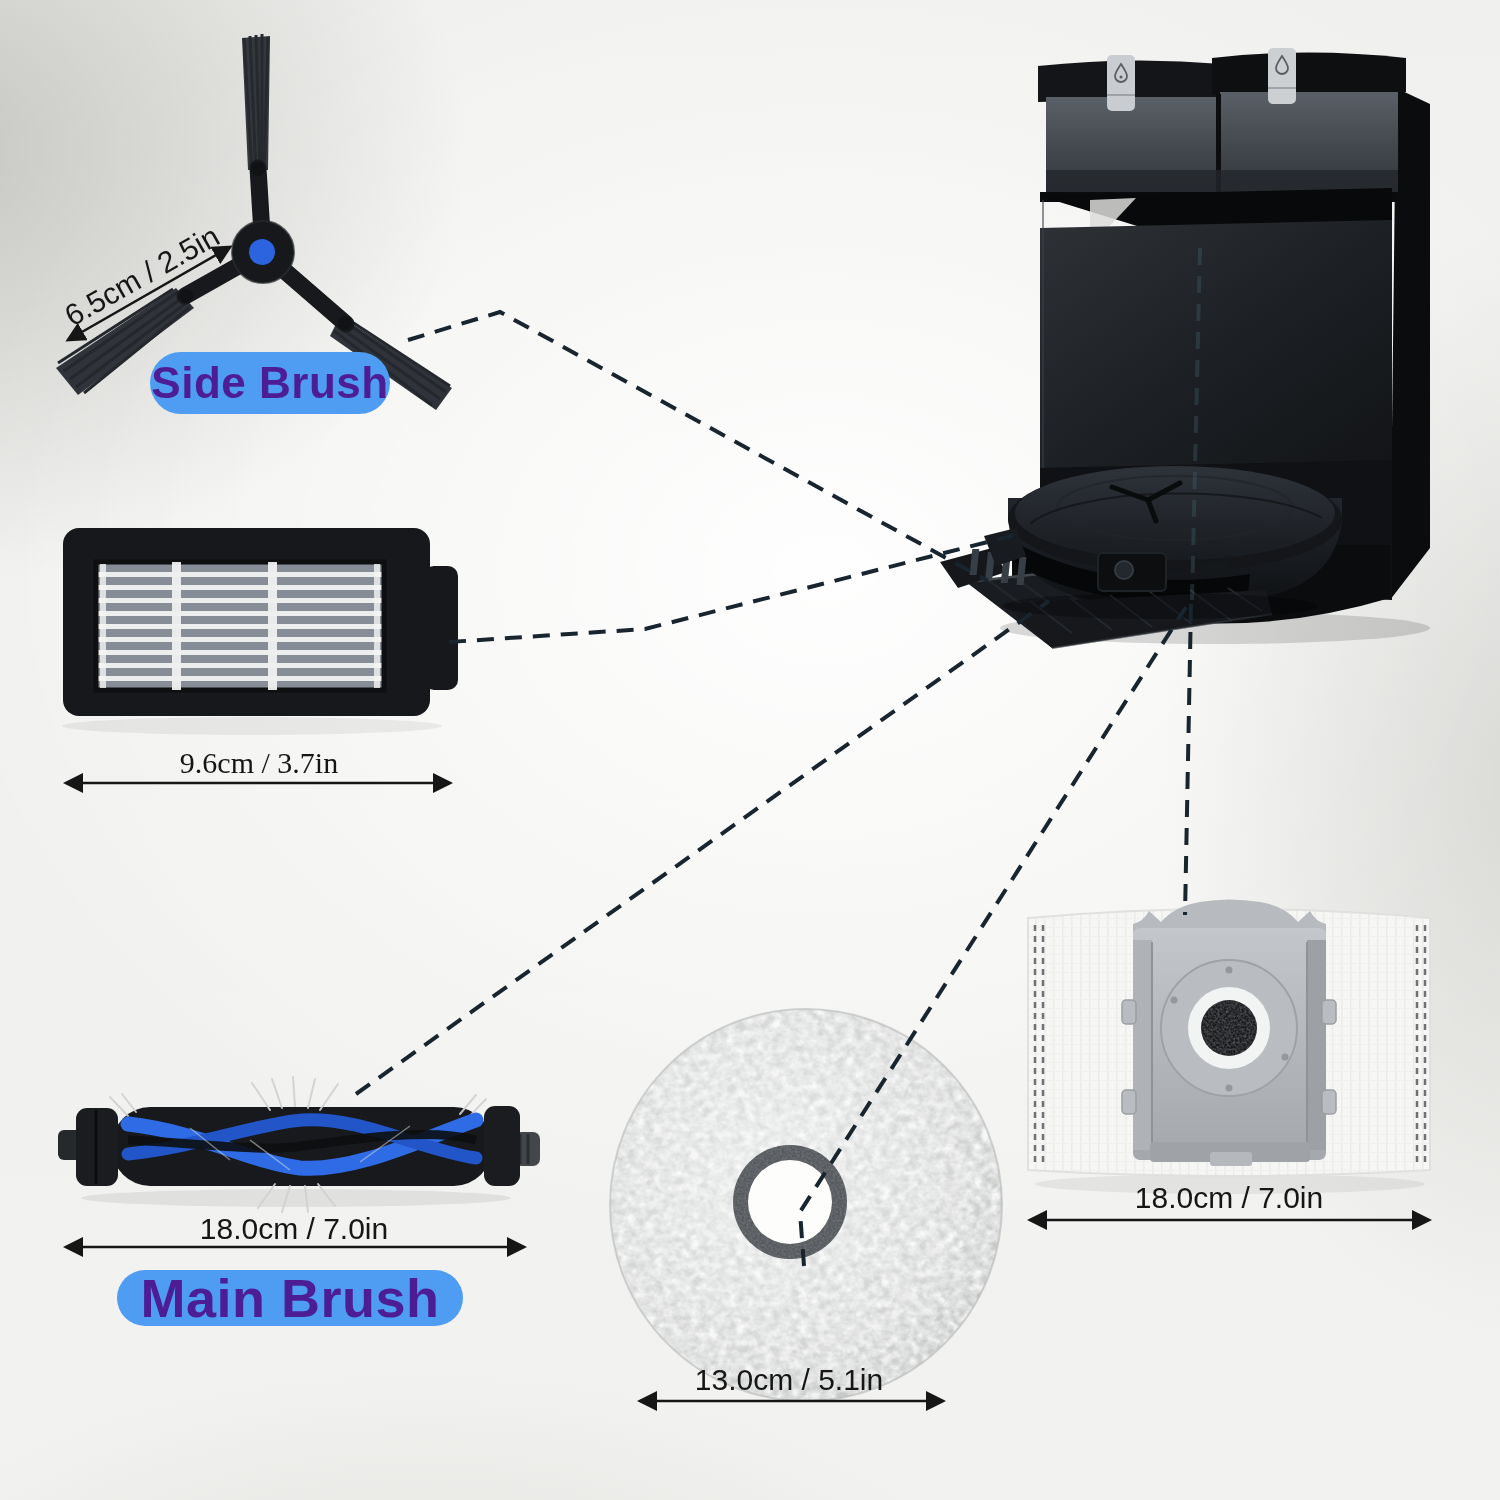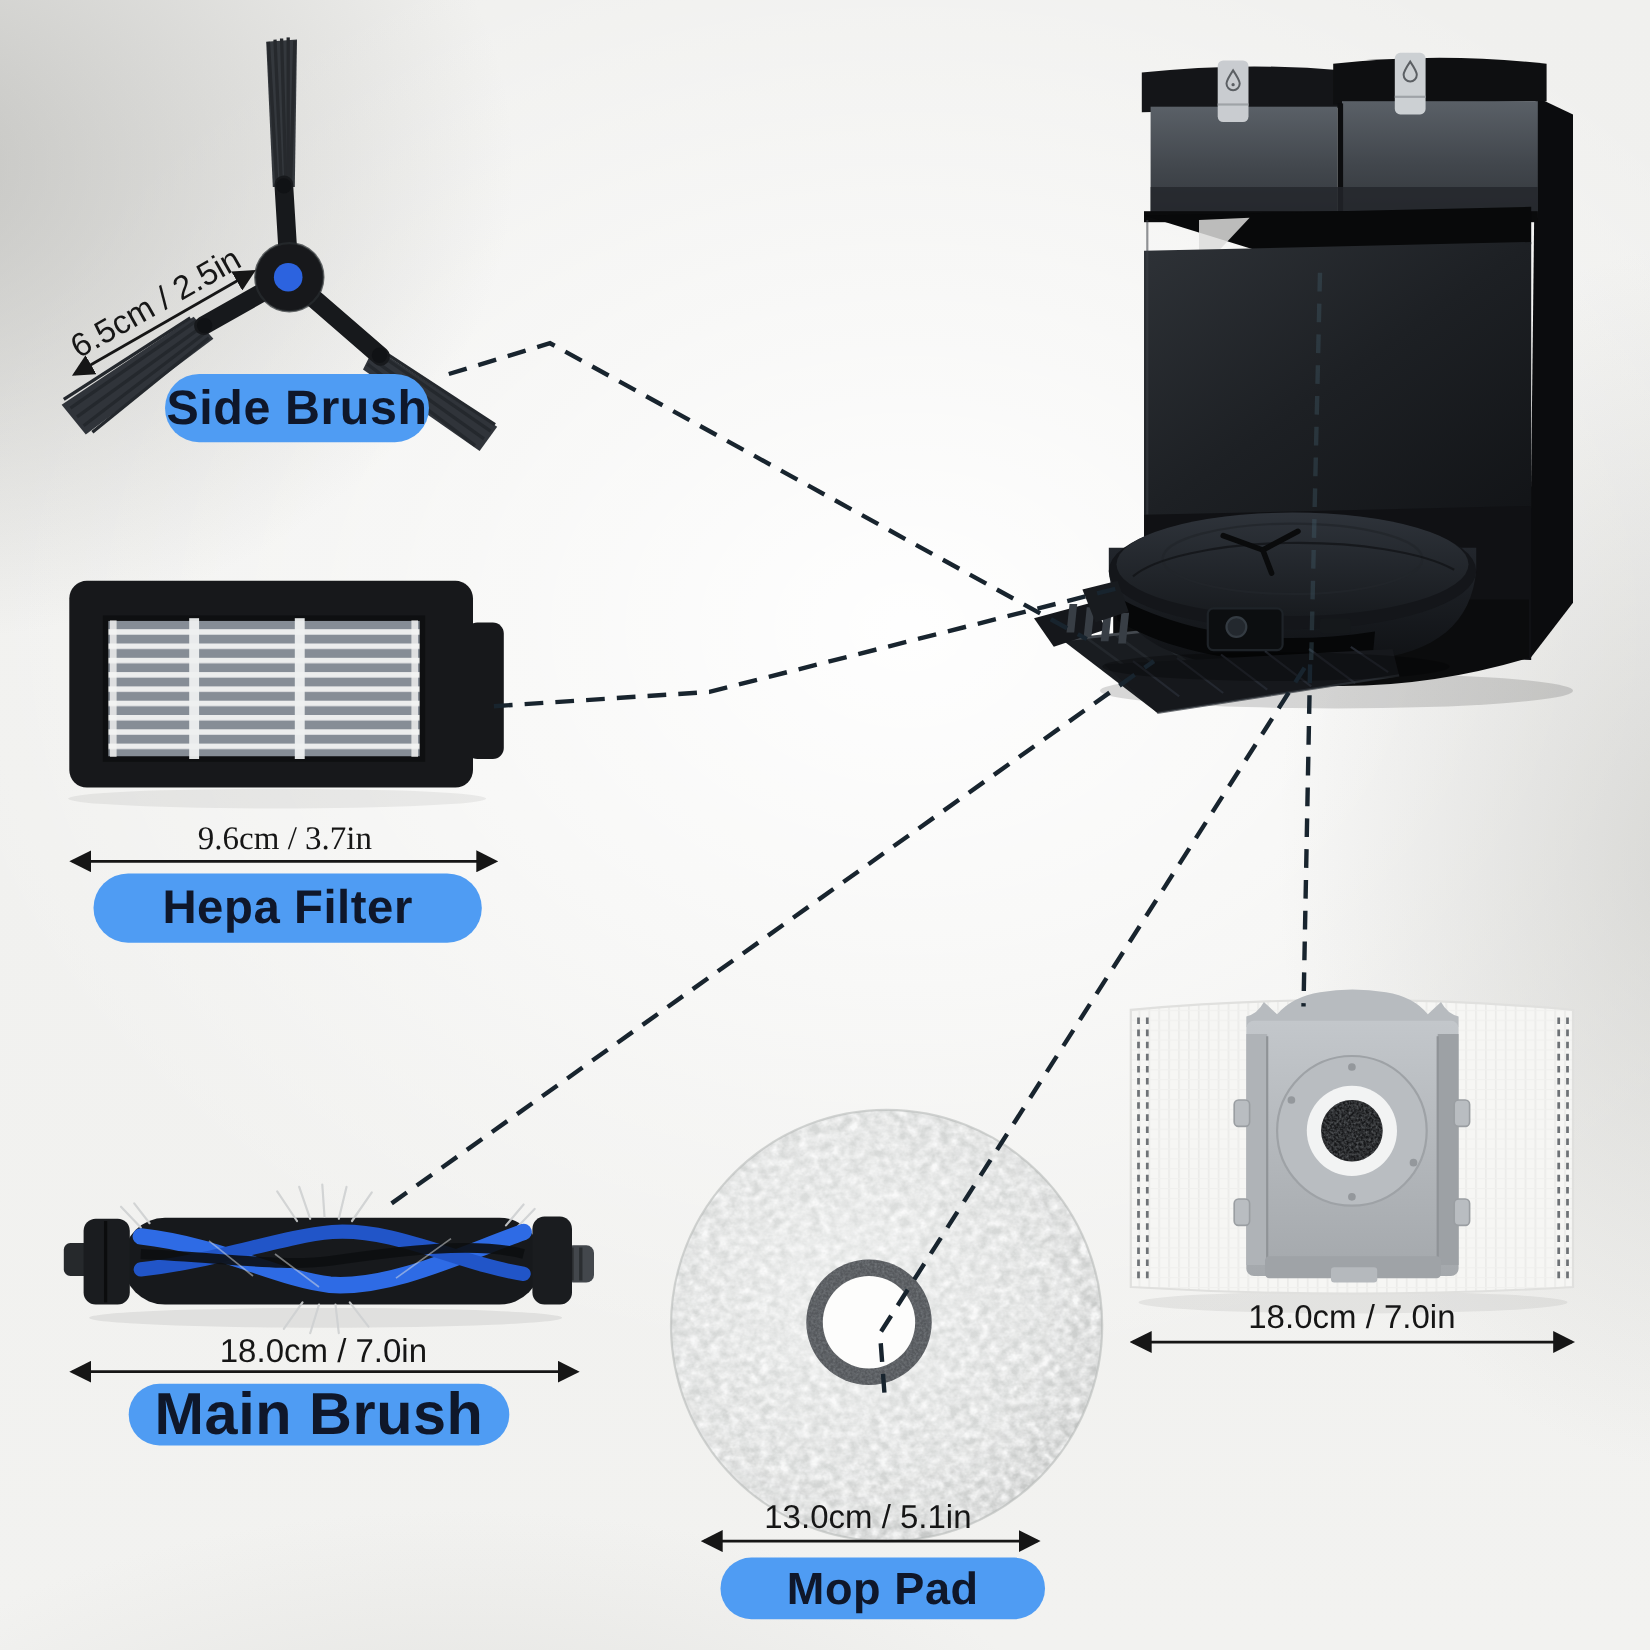--- a/index.html
+++ b/index.html
@@ -9,22 +9,22 @@
     background:
       radial-gradient(900px 700px at -6% 10%, rgba(160,160,156,.55), transparent 62%),
       radial-gradient(620px 900px at 103% 52%, rgba(183,183,179,.45), transparent 62%),
       radial-gradient(1000px 520px at 28% 113%, rgba(203,203,199,.5), transparent 62%),
       radial-gradient(1250px 950px at 55% 38%, rgba(255,255,255,.95), transparent 72%),
       linear-gradient(180deg,#f0f0ee,#f2f2f0);
   }
   svg.scene{position:absolute;left:0;top:0;}
   .pill{
     position:absolute;display:flex;align-items:center;justify-content:center;
-    background:#4F9CF3;color:#0f172a;font-weight:bold;border-radius:999px;
-    letter-spacing:.5px;white-space:nowrap;
+    background:#4F9CF3;color:#4c1d95;font-weight:bold;border-radius:999px;
+    letter-spacing:.5px;white-space:nowrap;margin-top:12px;
   }
   #pill-side{left:150px;top:340px;width:240px;height:62px;font-size:44px;}
   #pill-hepa{left:85px;top:794px;width:353px;height:63px;font-size:43px;}
   #pill-main{left:117px;top:1258px;width:346px;height:56px;font-size:54px;}
   #pill-mop{left:655px;top:1416px;width:295px;height:56px;font-size:41px;}
   #pill-dust{left:1065px;top:1233px;width:325px;height:57px;font-size:41px;}
   .measure{
     position:absolute;color:#161616;font-size:30px;white-space:nowrap;
     transform:translate(-50%,-50%);
   }
@@ -319,17 +319,15 @@
   </g>
 </svg>
 
 <div class="measure" id="m-side">6.5cm / 2.5in</div>
 <div class="measure" id="m-hepa">9.6cm / 3.7in</div>
 <div class="measure" id="m-main">18.0cm / 7.0in</div>
 <div class="measure" id="m-mop">13.0cm / 5.1in</div>
 <div class="measure" id="m-dust">18.0cm / 7.0in</div>
 
 <div class="pill" id="pill-side">Side Brush</div>
-<div class="pill" id="pill-hepa">Hepa Filter</div>
 <div class="pill" id="pill-main">Main Brush</div>
-<div class="pill" id="pill-mop">Mop Pad</div>
 
 </div>
 
 </body></html>

